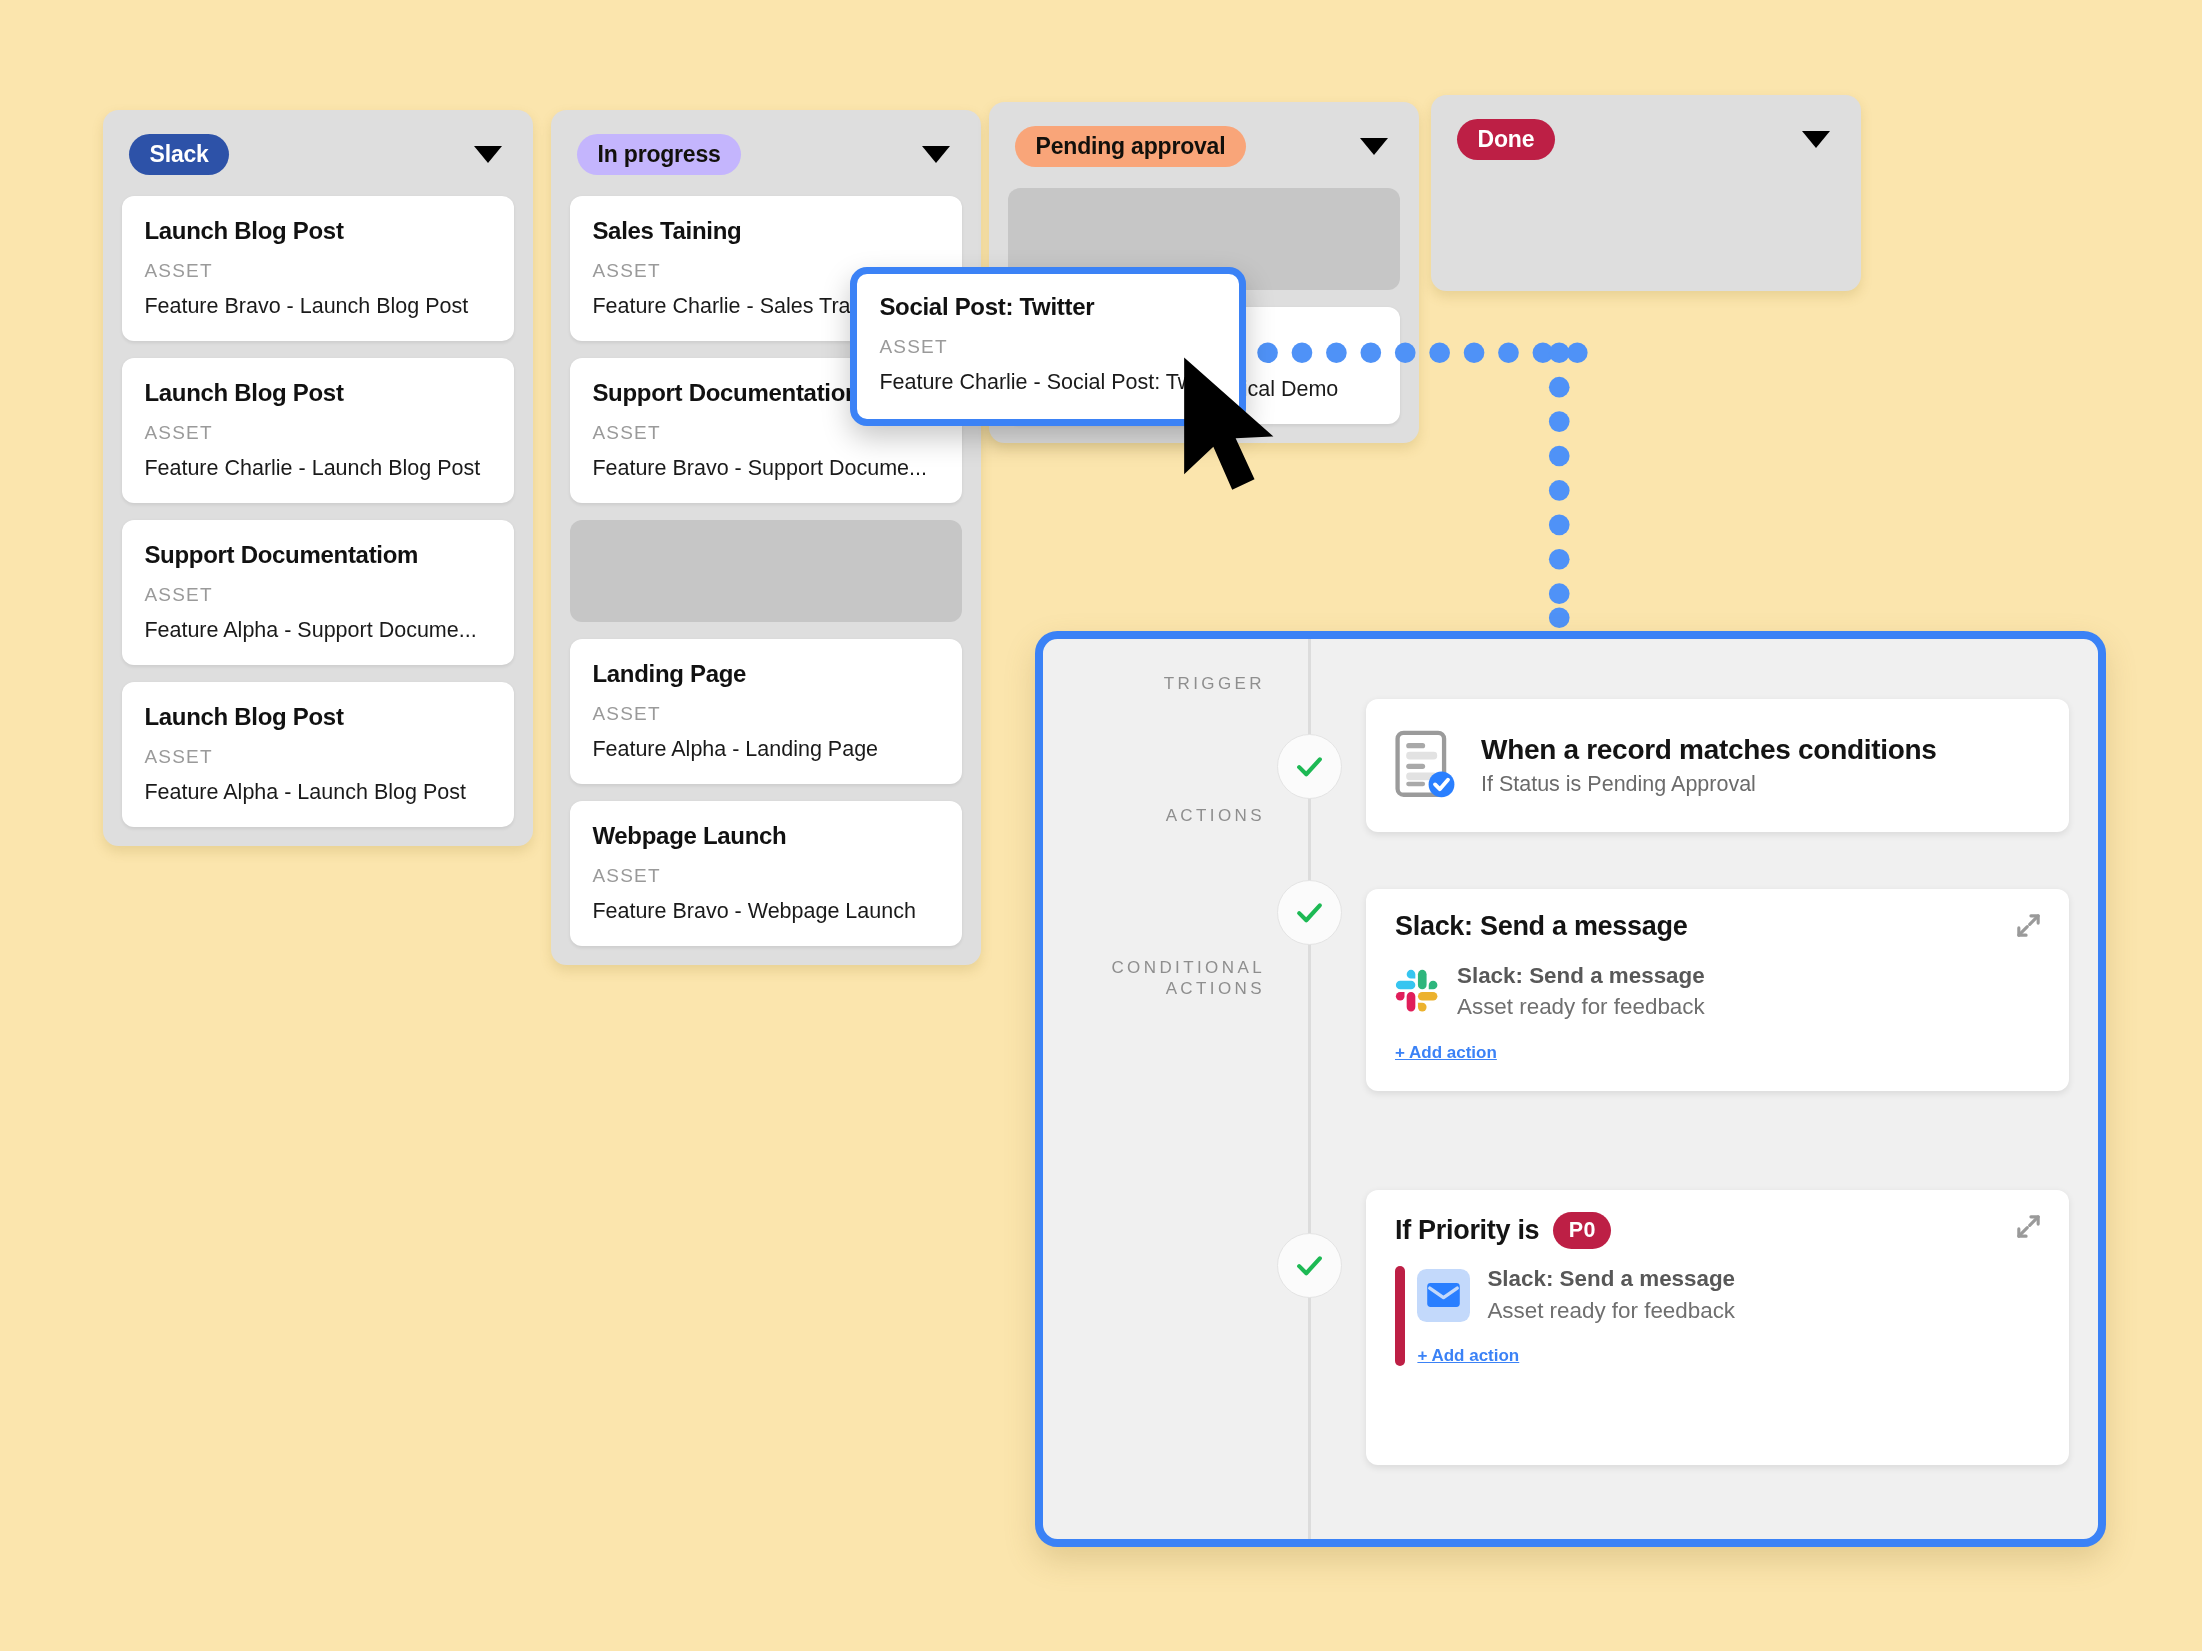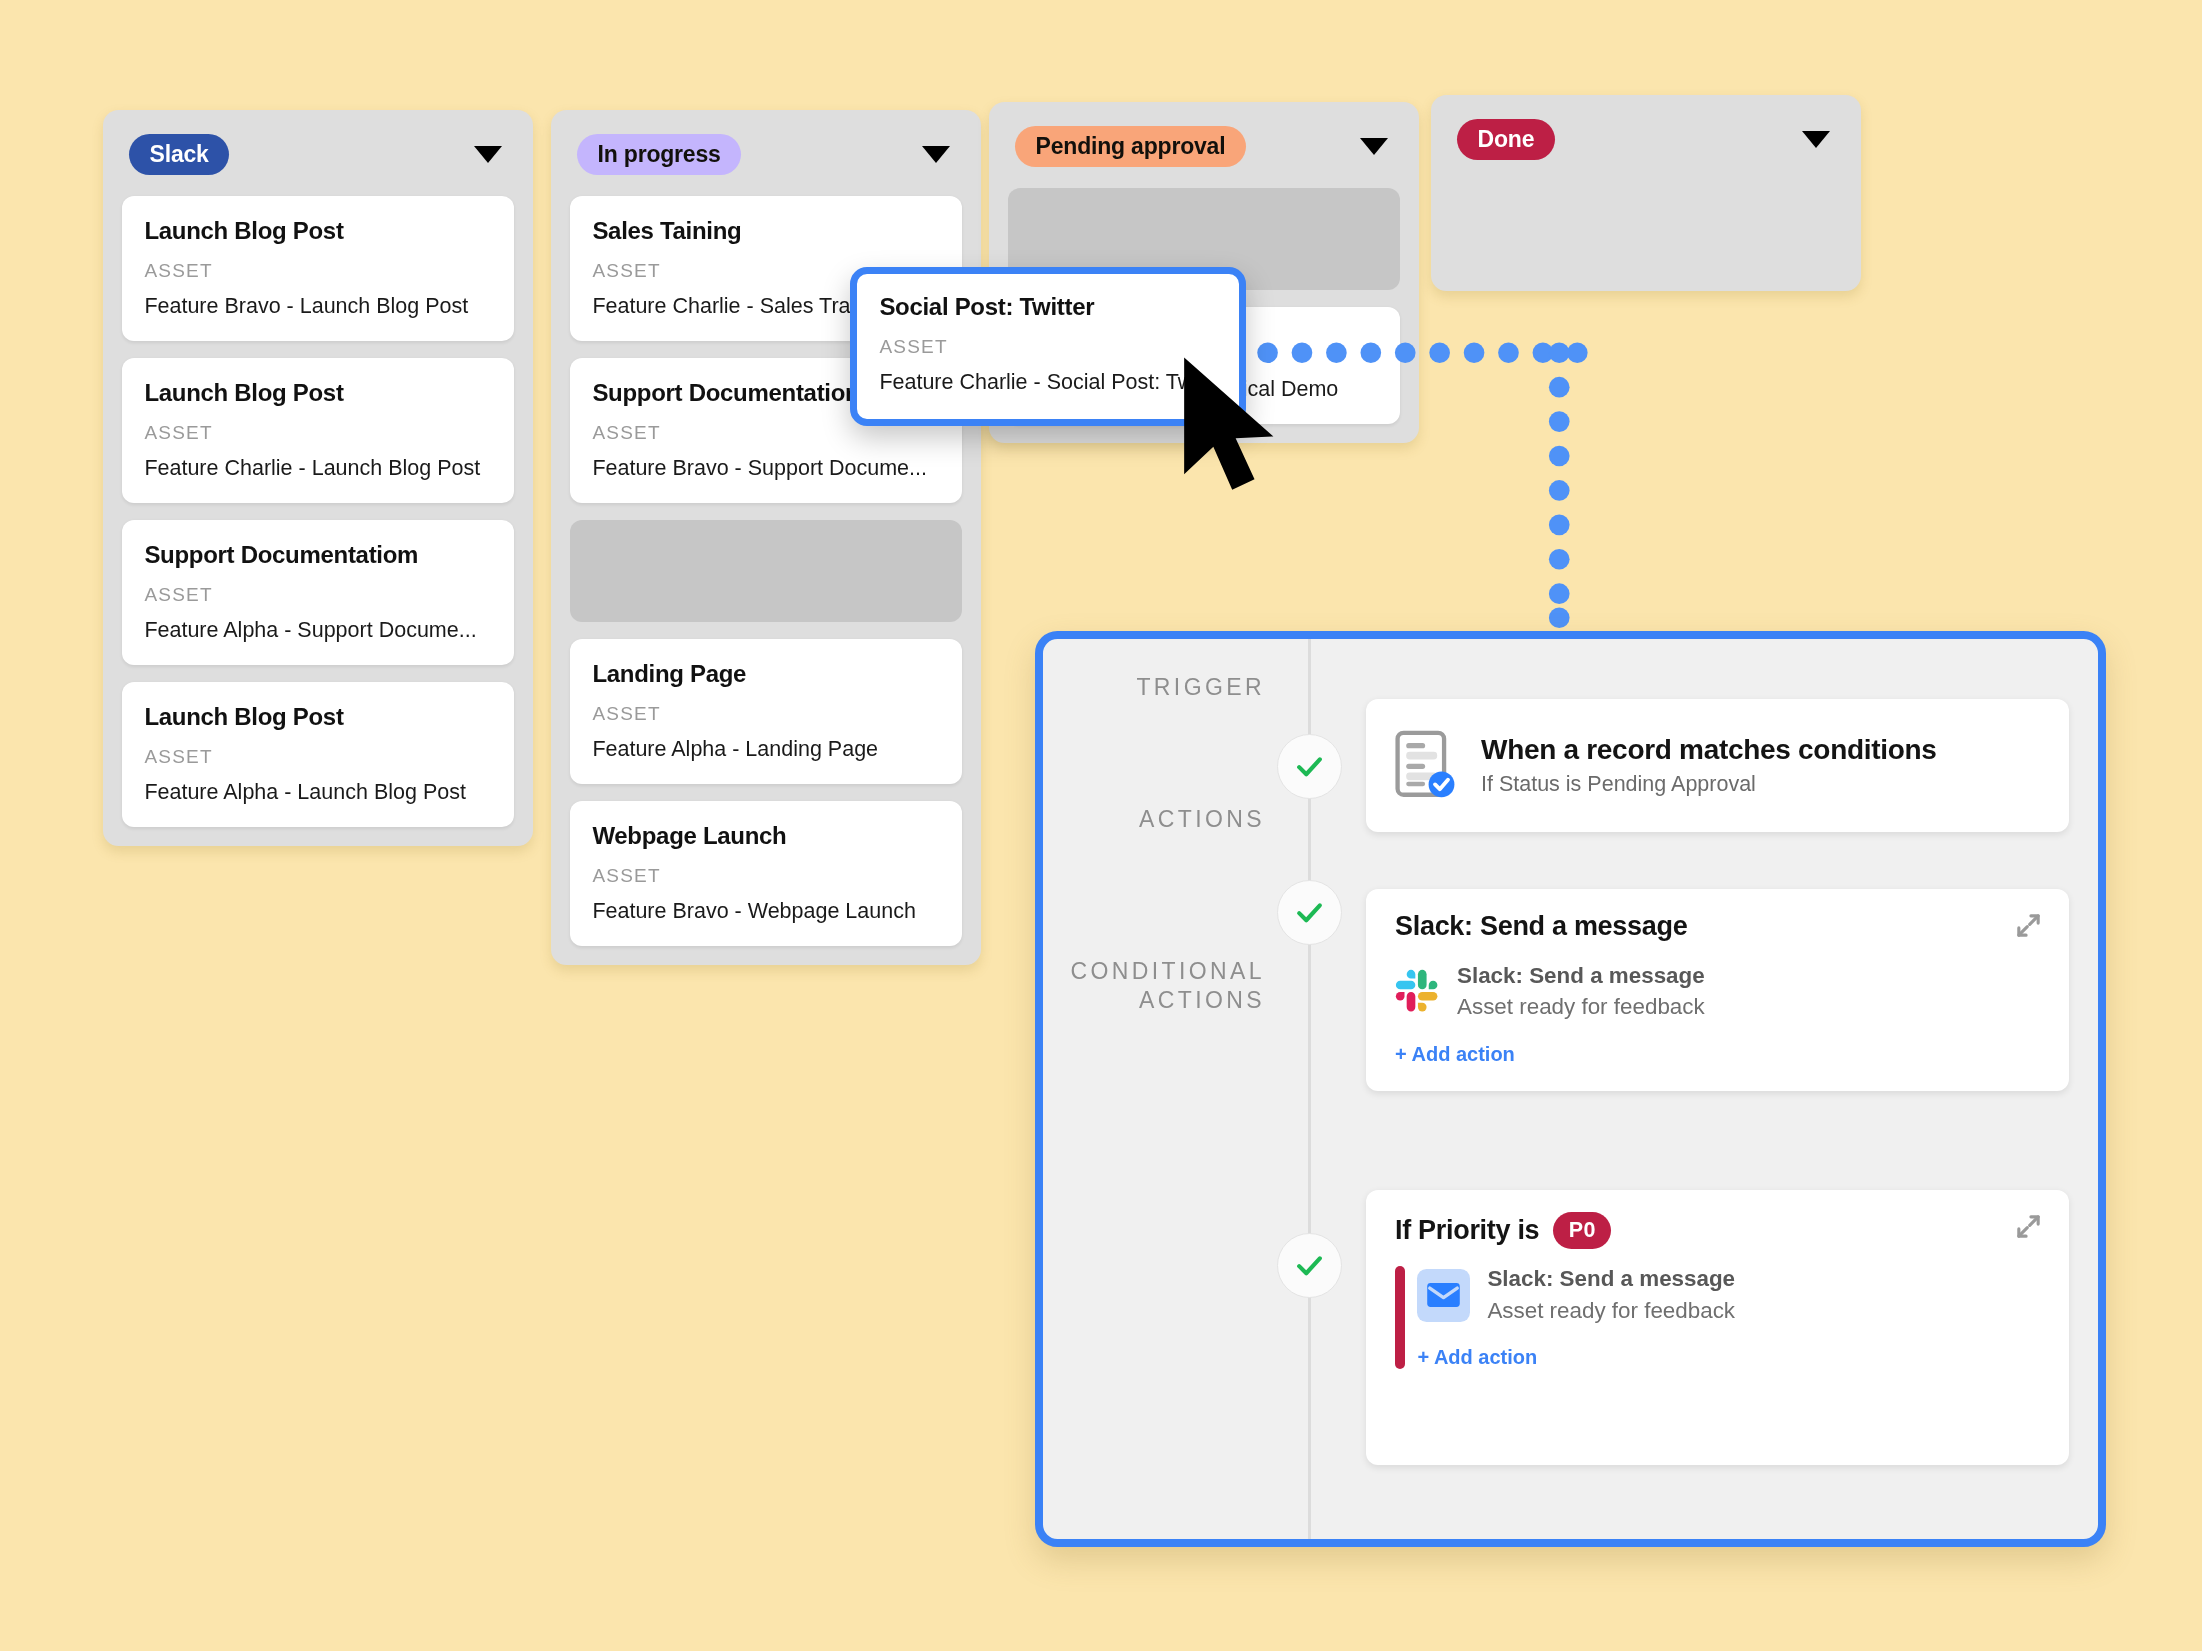--- a/index.html
+++ b/index.html
@@ -120,21 +120,21 @@
     overflow: hidden;
   }
   .auto-inner { position: relative; width: 100%; height: 100%; }
 
   .rail {
     position: absolute; left: 265px; top: 0; bottom: 0;
     width: 3.4px; background: #dcdcdc;
   }
   .stage-label {
     position: absolute; right: 833px; 
-    font-size: 23px; letter-spacing: 3.4px; color: #8e8e8e;
+    font-size: 17px; letter-spacing: 3.4px; color: #8e8e8e;
     text-align: right; line-height: 1.25; white-space: pre-line;
     font-weight: 400;
   }
   .node {
     position: absolute; left: 234px;
     width: 65px; height: 65px; border-radius: 50%;
     background: #fbfbfb; border: 1.7px solid #e4e4e4;
     display: flex; align-items: center; justify-content: center;
     z-index: 3;
   }
@@ -153,21 +153,21 @@
   .trig-sub { font-size: 21.5px; color: #6b6b6b; margin-top: 6.9px; }
 
   
   #action-card { top: 250px; height: 202px; padding: 22.4px 29px 0 29px; }
   #cond-card { top: 551px; height: 275px; padding: 22.4px 29px 0 29px; }
   .acard-head { font-size: 27px; font-weight: bold; color: #141414; letter-spacing: -0.3px; display: flex; align-items: center; gap: 13.8px; }
   .expand-btn { position: absolute; right: 26px; top: 22.4px; width: 29px; height: 29px; cursor: pointer; }
   .row-item { display: flex; align-items: center; gap: 17px; margin-top: 20.6px; }
   .row-text-main { font-size: 22.4px; font-weight: bold; color: #585858; }
   .row-text-sub { font-size: 22.4px; color: #6f6f6f; margin-top: 5.2px; }
-  .add-action { font-size: 20px; font-weight: bold; color: #3b82f6; margin-top: 22.4px; cursor: pointer; }
+  .add-action { font-size: 17px; font-weight: bold; color: #3b82f6; margin-top: 22.4px; cursor: pointer; text-decoration: underline; }
 
   .p0-badge {
     display: inline-flex; align-items: center; justify-content: center;
     background: #bd1f45; color: #fff; border-radius: 860px;
     font-size: 21.5px; font-weight: bold; padding: 5.2px 15.5px 6.9px 15.5px;
     letter-spacing: 0.4px;
   }
   .cond-sub { font-size: 23px; color: #3d3d3d; margin-top: 19px; }
   .cond-body { position: relative; margin-top: 17px; padding-left: 22.4px; }
   .cond-bar { position: absolute; left: 0; top: 0; bottom: 0; width: 9.5px; background: #bd1f45; border-radius: 5.2px; }

